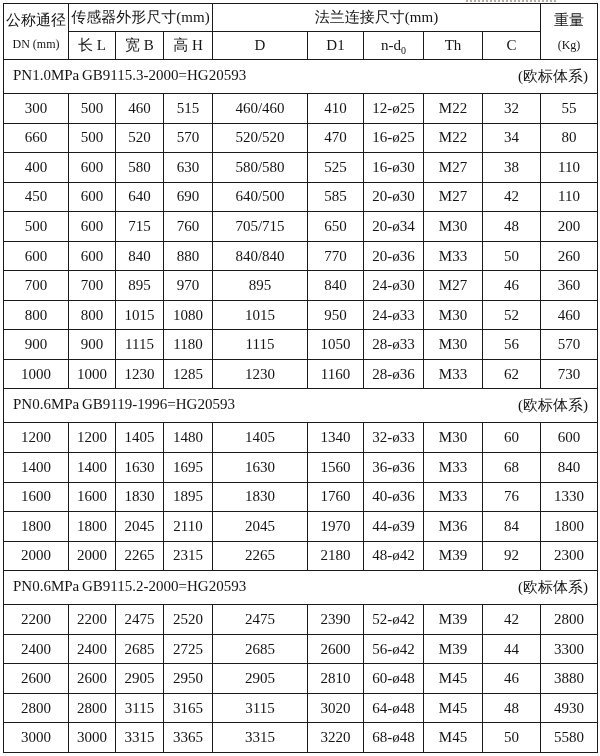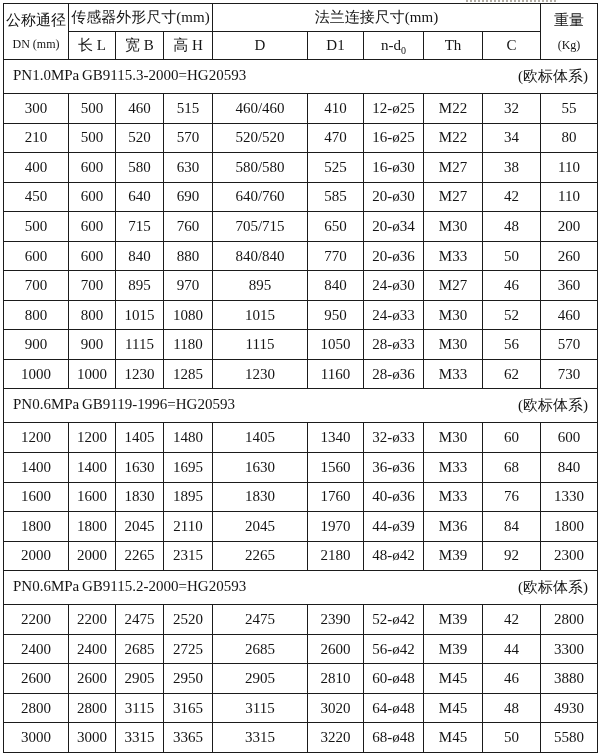--- a/index.html
+++ b/index.html
@@ -116,21 +116,21 @@
         <td>460</td>
         <td>515</td>
         <td>460/460</td>
         <td>410</td>
         <td>12-ø25</td>
         <td>M22</td>
         <td>32</td>
         <td>55</td>
       </tr>
       <tr>
-        <td>210</td>
+        <td>660</td>
         <td>500</td>
         <td>520</td>
         <td>570</td>
         <td>520/520</td>
         <td>470</td>
         <td>16-ø25</td>
         <td>M22</td>
         <td>34</td>
         <td>80</td>
       </tr>
@@ -144,21 +144,21 @@
         <td>16-ø30</td>
         <td>M27</td>
         <td>38</td>
         <td>110</td>
       </tr>
       <tr>
         <td>450</td>
         <td>600</td>
         <td>640</td>
         <td>690</td>
-        <td>640/760</td>
+        <td>640/500</td>
         <td>585</td>
         <td>20-ø30</td>
         <td>M27</td>
         <td>42</td>
         <td>110</td>
       </tr>
       <tr>
         <td>500</td>
         <td>600</td>
         <td>715</td>

